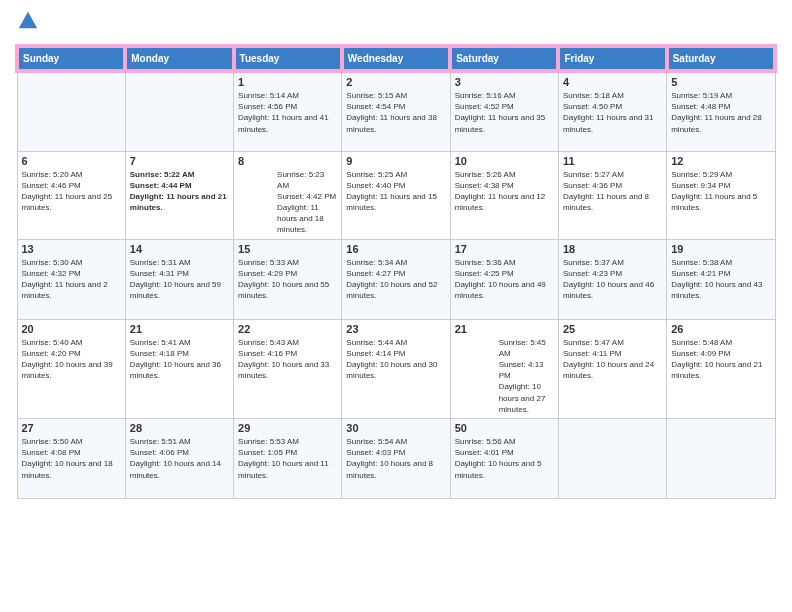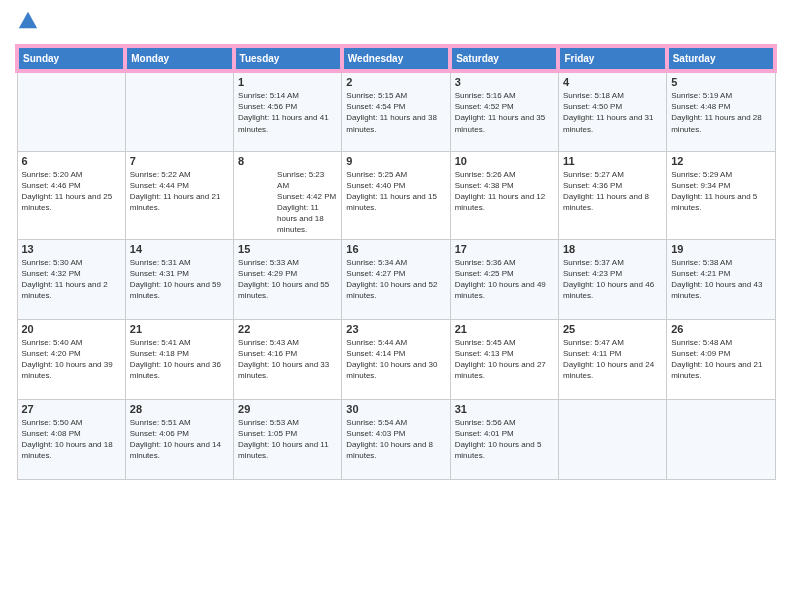--- a/index.html
+++ b/index.html
@@ -164,21 +164,21 @@
         </tr>
         <tr>
           <td>
             <span class="day-number">6</span>
             <div class="day-info" style="white-space: pre-line;">Sunrise: 5:20 AM
 Sunset: 4:46 PM
 Daylight: 11 hours and 25 minutes.</div>
           </td>
           <td>
             <span class="day-number">7</span>
-            <div class="day-info" style="white-space: pre-line;">Sunrise: 5:22 AM
+            <div class="day-info" style="white-space: pre-line; font-weight: bold;">Sunrise: 5:22 AM
 Sunset: 4:44 PM
 Daylight: 11 hours and 21 minutes.</div>
           </td>
           <td>
             <span class="day-number">8</span>
             <div class="day-info" style="white-space: pre-line; margin-left: 39px;">Sunrise: 5:23 AM
 Sunset: 4:42 PM
 Daylight: 11 hours and 18 minutes.</div>
           </td>
           <td>
@@ -270,21 +270,21 @@
 Daylight: 10 hours and 33 minutes.</div>
           </td>
           <td>
             <span class="day-number">23</span>
             <div class="day-info" style="white-space: pre-line;">Sunrise: 5:44 AM
 Sunset: 4:14 PM
 Daylight: 10 hours and 30 minutes.</div>
           </td>
           <td>
             <span class="day-number">21</span>
-            <div class="day-info" style="white-space: pre-line;">Sunrise: 5:45 AM
+            <div class="day-info" style="white-space: pre-line; margin-left: 44px;">Sunrise: 5:45 AM
 Sunset: 4:13 PM
 Daylight: 10 hours and 27 minutes.</div>
           </td>
           <td>
             <span class="day-number">25</span>
             <div class="day-info" style="white-space: pre-line;">Sunrise: 5:47 AM
 Sunset: 4:11 PM
 Daylight: 10 hours and 24 minutes.</div>
           </td>
           <td>
@@ -313,21 +313,21 @@
 Sunset: 1:05 PM
 Daylight: 10 hours and 11 minutes.</div>
           </td>
           <td>
             <span class="day-number">30</span>
             <div class="day-info" style="white-space: pre-line;">Sunrise: 5:54 AM
 Sunset: 4:03 PM
 Daylight: 10 hours and 8 minutes.</div>
           </td>
           <td>
-            <span class="day-number">31</span>
+            <span class="day-number">50</span>
             <div class="day-info" style="white-space: pre-line;">Sunrise: 5:56 AM
 Sunset: 4:01 PM
 Daylight: 10 hours and 5 minutes.</div>
           </td>
           <td class="empty-cell"></td>
           <td class="empty-cell"></td>
         </tr>
       </tbody>
   </table>
 </div>

